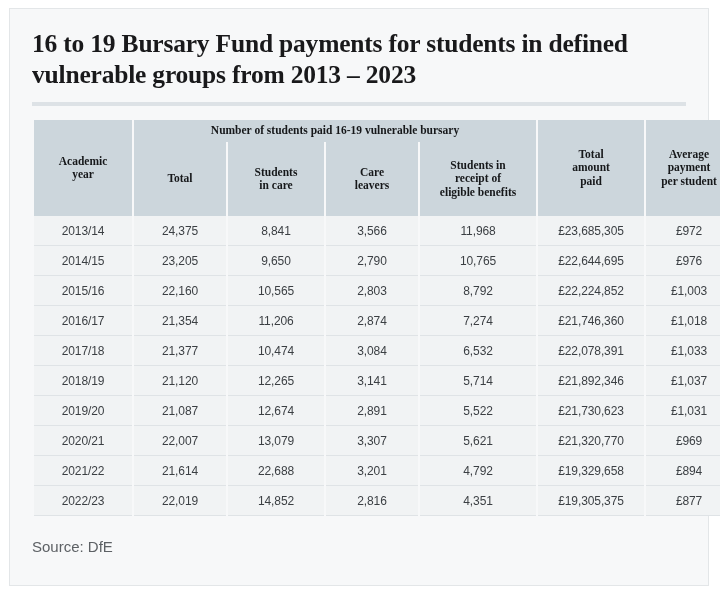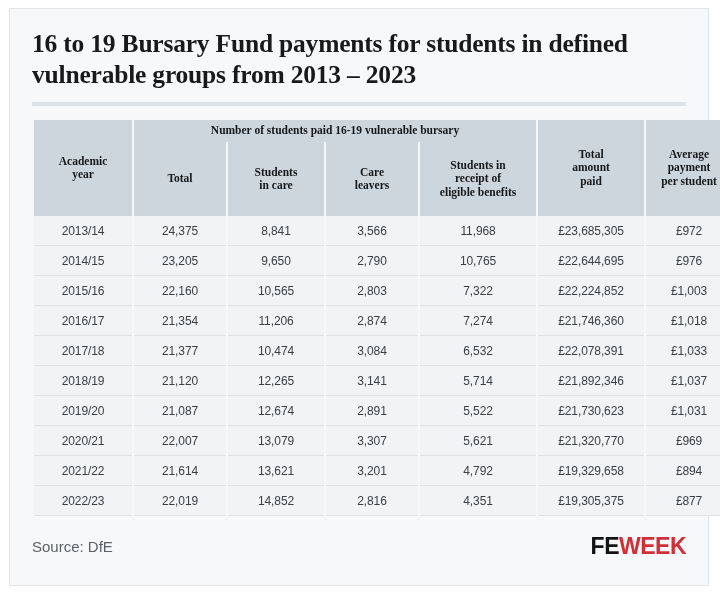--- a/index.html
+++ b/index.html
@@ -192,21 +192,21 @@
           <td class="dcell">2,790</td>
           <td class="dcell">10,765</td>
           <td class="dcell">£22,644,695</td>
           <td class="dcell">£976</td>
         </tr>
         <tr class="datarow">
           <td class="dcell">2015/16</td>
           <td class="dcell">22,160</td>
           <td class="dcell">10,565</td>
           <td class="dcell">2,803</td>
-          <td class="dcell">7,322</td>
+          <td class="dcell">8,792</td>
           <td class="dcell">£22,224,852</td>
           <td class="dcell">£1,003</td>
         </tr>
         <tr class="datarow">
           <td class="dcell">2016/17</td>
           <td class="dcell">21,354</td>
           <td class="dcell">11,206</td>
           <td class="dcell">2,874</td>
           <td class="dcell">7,274</td>
           <td class="dcell">£21,746,360</td>
@@ -244,38 +244,35 @@
           <td class="dcell">22,007</td>
           <td class="dcell">13,079</td>
           <td class="dcell">3,307</td>
           <td class="dcell">5,621</td>
           <td class="dcell">£21,320,770</td>
           <td class="dcell">£969</td>
         </tr>
         <tr class="datarow">
           <td class="dcell">2021/22</td>
           <td class="dcell">21,614</td>
-          <td class="dcell">13,621</td>
+          <td class="dcell">22,688</td>
           <td class="dcell">3,201</td>
           <td class="dcell">4,792</td>
           <td class="dcell">£19,329,658</td>
           <td class="dcell">£894</td>
         </tr>
         <tr class="datarow">
           <td class="dcell">2022/23</td>
           <td class="dcell">22,019</td>
           <td class="dcell">14,852</td>
           <td class="dcell">2,816</td>
           <td class="dcell">4,351</td>
           <td class="dcell">£19,305,375</td>
           <td class="dcell">£877</td>
         </tr>
       </tbody>
   </table>
 
   <div id="footer">
     <div id="source">Source: DfE</div>
-    <div id="logo">
-      <span class="fe">FE</span><span class="week">WEEK</span>
-    </div>
   </div>
 
 </div>
 
 </body></html>

